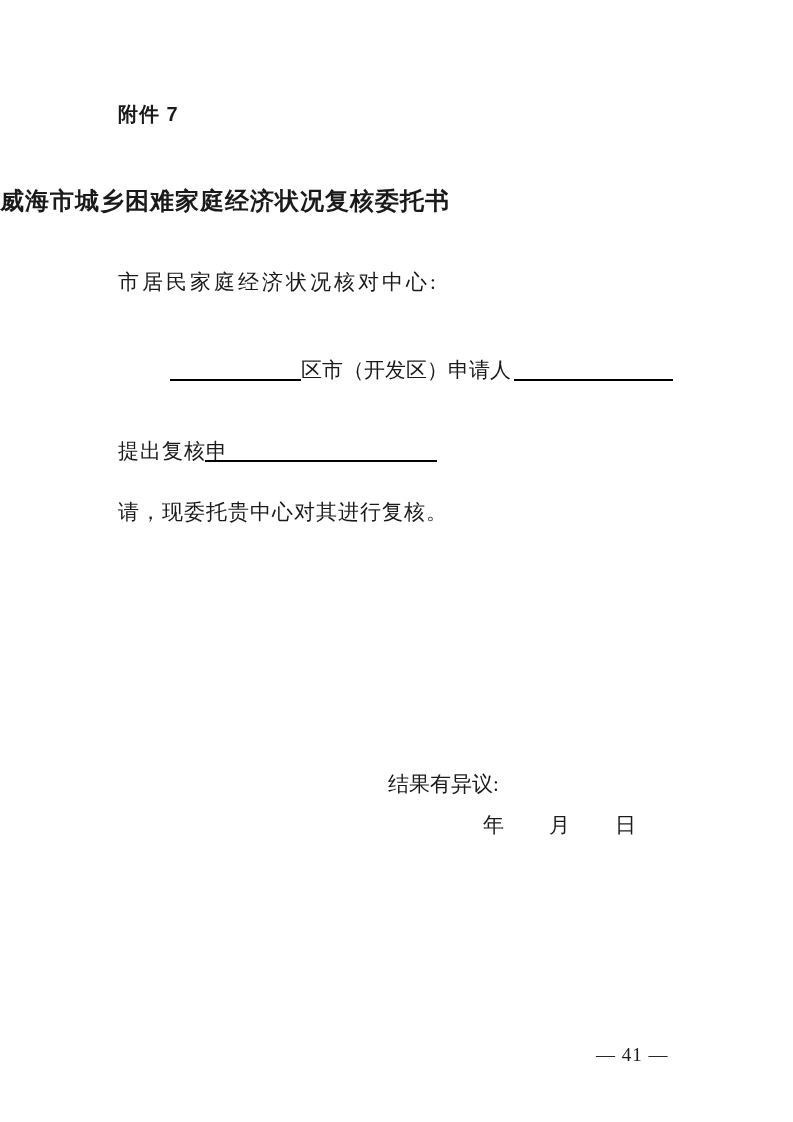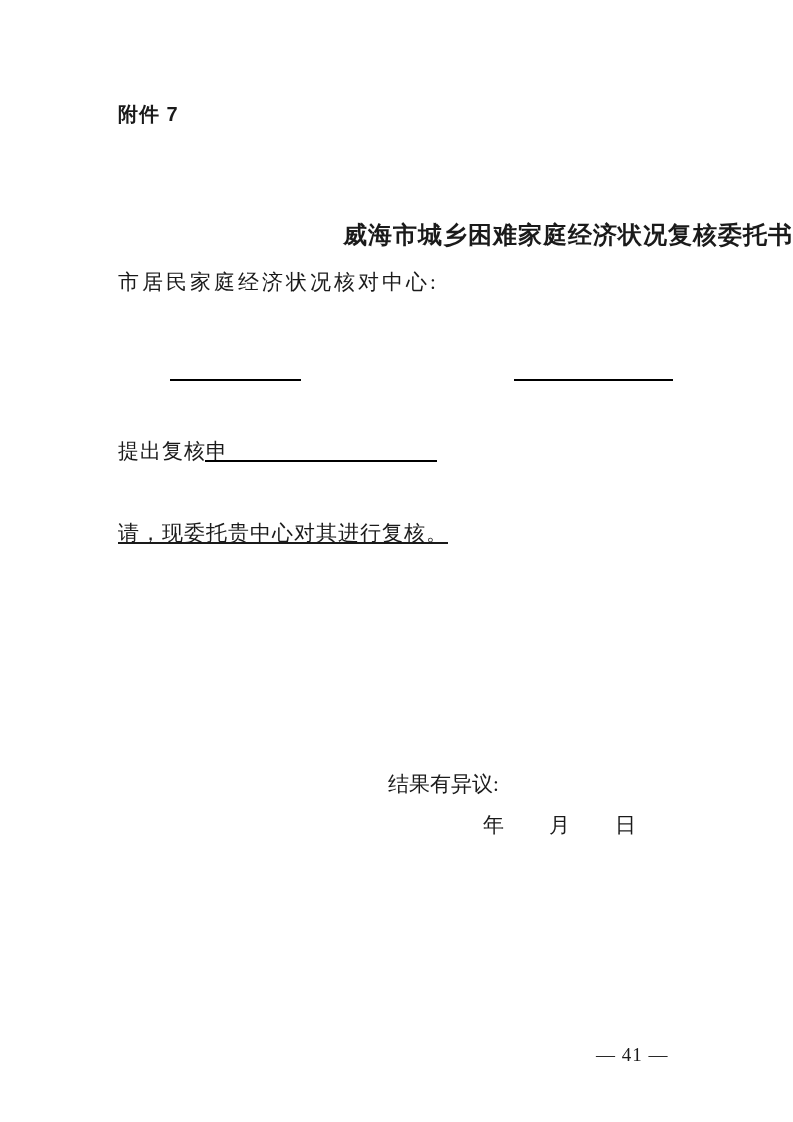--- a/index.html
+++ b/index.html
@@ -24,27 +24,26 @@
     font-family: "Liberation Sans", "DejaVu Sans", sans-serif;
     font-weight: 700;
     font-size: 20px;
     letter-spacing: 1px;
     white-space: nowrap;
   }
   .doc-title {
     left: 0;
     right: 0;
     top: 185px;
-    text-align: right;
+    text-align: left;
     font-family: "Liberation Sans", "DejaVu Sans", sans-serif;
     font-weight: 700;
     font-size: 24px;
     letter-spacing: 1px;
     white-space: nowrap;
-    margin-top: 34px;
   }
   .body-text {
     font-size: 21px;
     white-space: nowrap;
   }
   .salutation {
     left: 118px;
     top: 268px;
     letter-spacing: 3px;
   }
@@ -52,21 +51,21 @@
     border-bottom: 2px solid #000000;
     height: 25px;
   }
   .blank-1 { left: 170px; top: 354px; width: 131px; }
   .fill-middle-text { left: 301px; top: 356px; }
   .blank-2 { left: 514px; top: 354px; width: 159px; }
 
   .para-line1-prefix { left: 118px; top: 437px; letter-spacing: 1px; }
   .blank-3 { left: 205px; top: 435px; width: 232px; }
   .para-line1-suffix { left: 441px; top: 437px; letter-spacing: 2px; }
-  .para-line2 { left: 118px; top: 519px; letter-spacing: 1px; text-decoration: underline; }
+  .para-line2 { left: 118px; top: 498px; letter-spacing: 1px; }
 
   .seal-label { left: 388px; top: 770px; }
   .date-line {
     left: 483px;
     top: 811px;
     display: flex;
     gap: 45px;
     font-size: 21px;
   }
   .page-number {
@@ -83,20 +82,21 @@
 <div class="page">
 
   <div class="abs attachment-label">附件 7</div>
 
   <div class="abs doc-title">威海市城乡困难家庭经济状况复核委托书</div>
 
   <div class="abs body-text salutation">市居民家庭经济状况核对中心:</div>
 
   <div class="abs blank-underline blank-1"></div>
 
+  <div class="abs body-text fill-middle-text">区市（开发区）申请人</div>
 
   <div class="abs blank-underline blank-2"></div>
 
   <div class="abs body-text para-line1-prefix">提出复核申</div>
 
   <div class="abs blank-underline blank-3"></div>
 
 
   <div class="abs body-text para-line2">请，现委托贵中心对其进行复核。</div>
 

